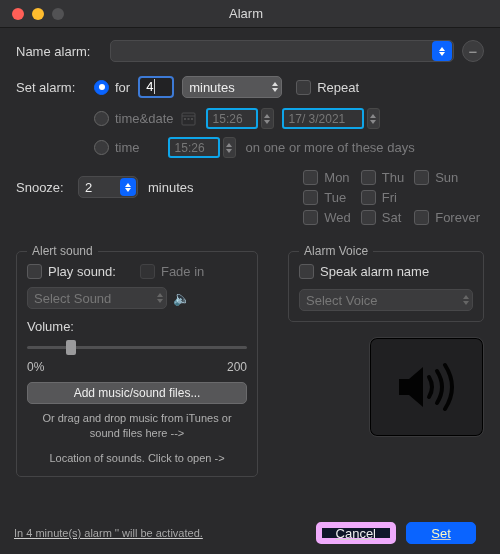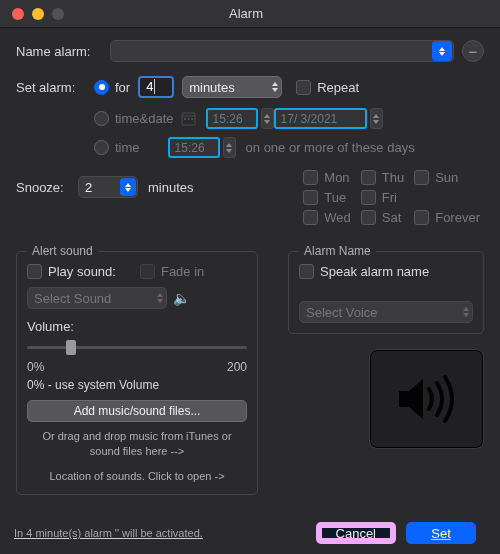--- a/index.html
+++ b/index.html
@@ -426,21 +426,21 @@
           <rect x="3" y="7" width="2" height="2" fill="#888"></rect>
           <rect x="6.5" y="7" width="2" height="2" fill="#888"></rect>
           <rect x="10" y="7" width="2" height="2" fill="#888"></rect>
         </svg>
     </span>
     <span class="time-fld" style="margin-left:10px; width:52px;">15:26</span>
     <div class="mini-stepper">
         <div class="arrow-up"></div>
         <div class="arrow-down"></div>
       </div>
-    <span class="time-fld" style="width:93px;">17/ 3/2021</span>
+    <span class="time-fld" style="margin-left:8px; width:82px;">17/ 3/2021</span>
     <div class="mini-stepper">
         <div class="arrow-up"></div>
         <div class="arrow-down"></div>
       </div>
   </div>
 
   <div class="radio-row sub-indent">
     <div class="radio"></div>
     <span class="dimmed">time</span>
     <span class="time-fld" style="margin-left:28px; width:52px;">15:26</span>
@@ -524,37 +524,36 @@
         </div>
         <div class="label" style="margin-top:10px;">Volume:</div>
         <div class="vol-slider">
           <div class="vol-track"></div>
           <div class="vol-thumb"></div>
         </div>
         <div class="vol-range">
           <span>0%</span>
           <span>200</span>
         </div>
-        <div class="label" style="margin-top:4px; font-size:12px;">0% - use system Volume</div>
         <div class="wide-btn">
             <span>Add music/sound files...</span>
           </div>
         <div class="hint-text">Or drag and drop music from iTunes or sound files here --&gt;</div>
         <div class="hint-text" style="margin-top:10px;">Location of sounds. Click to open -&gt;</div>
       </div>
     </div>
 
     <div class="right-col">
       <div class="group-box">
-        <div class="group-title">Alarm Name</div>
+        <div class="group-title">Alarm Voice</div>
         <div style="display:flex; align-items:center;">
           <div class="checkbox"></div>
           <span class="label">Speak alarm name</span>
         </div>
-        <div class="dd-select disabled" style="width:100%; margin-top:22px;">
+        <div class="dd-select disabled" style="width:100%; margin-top:10px;">
           <span>Select Voice</span>
           <div class="stepper">
               <div class="arrow-up"></div>
               <div class="arrow-down"></div>
             </div>
         </div>
       </div>
 
       <div class="speaker-box">
         <svg class="speaker-icon" width="64" height="52" viewBox="0 0 64 52">

